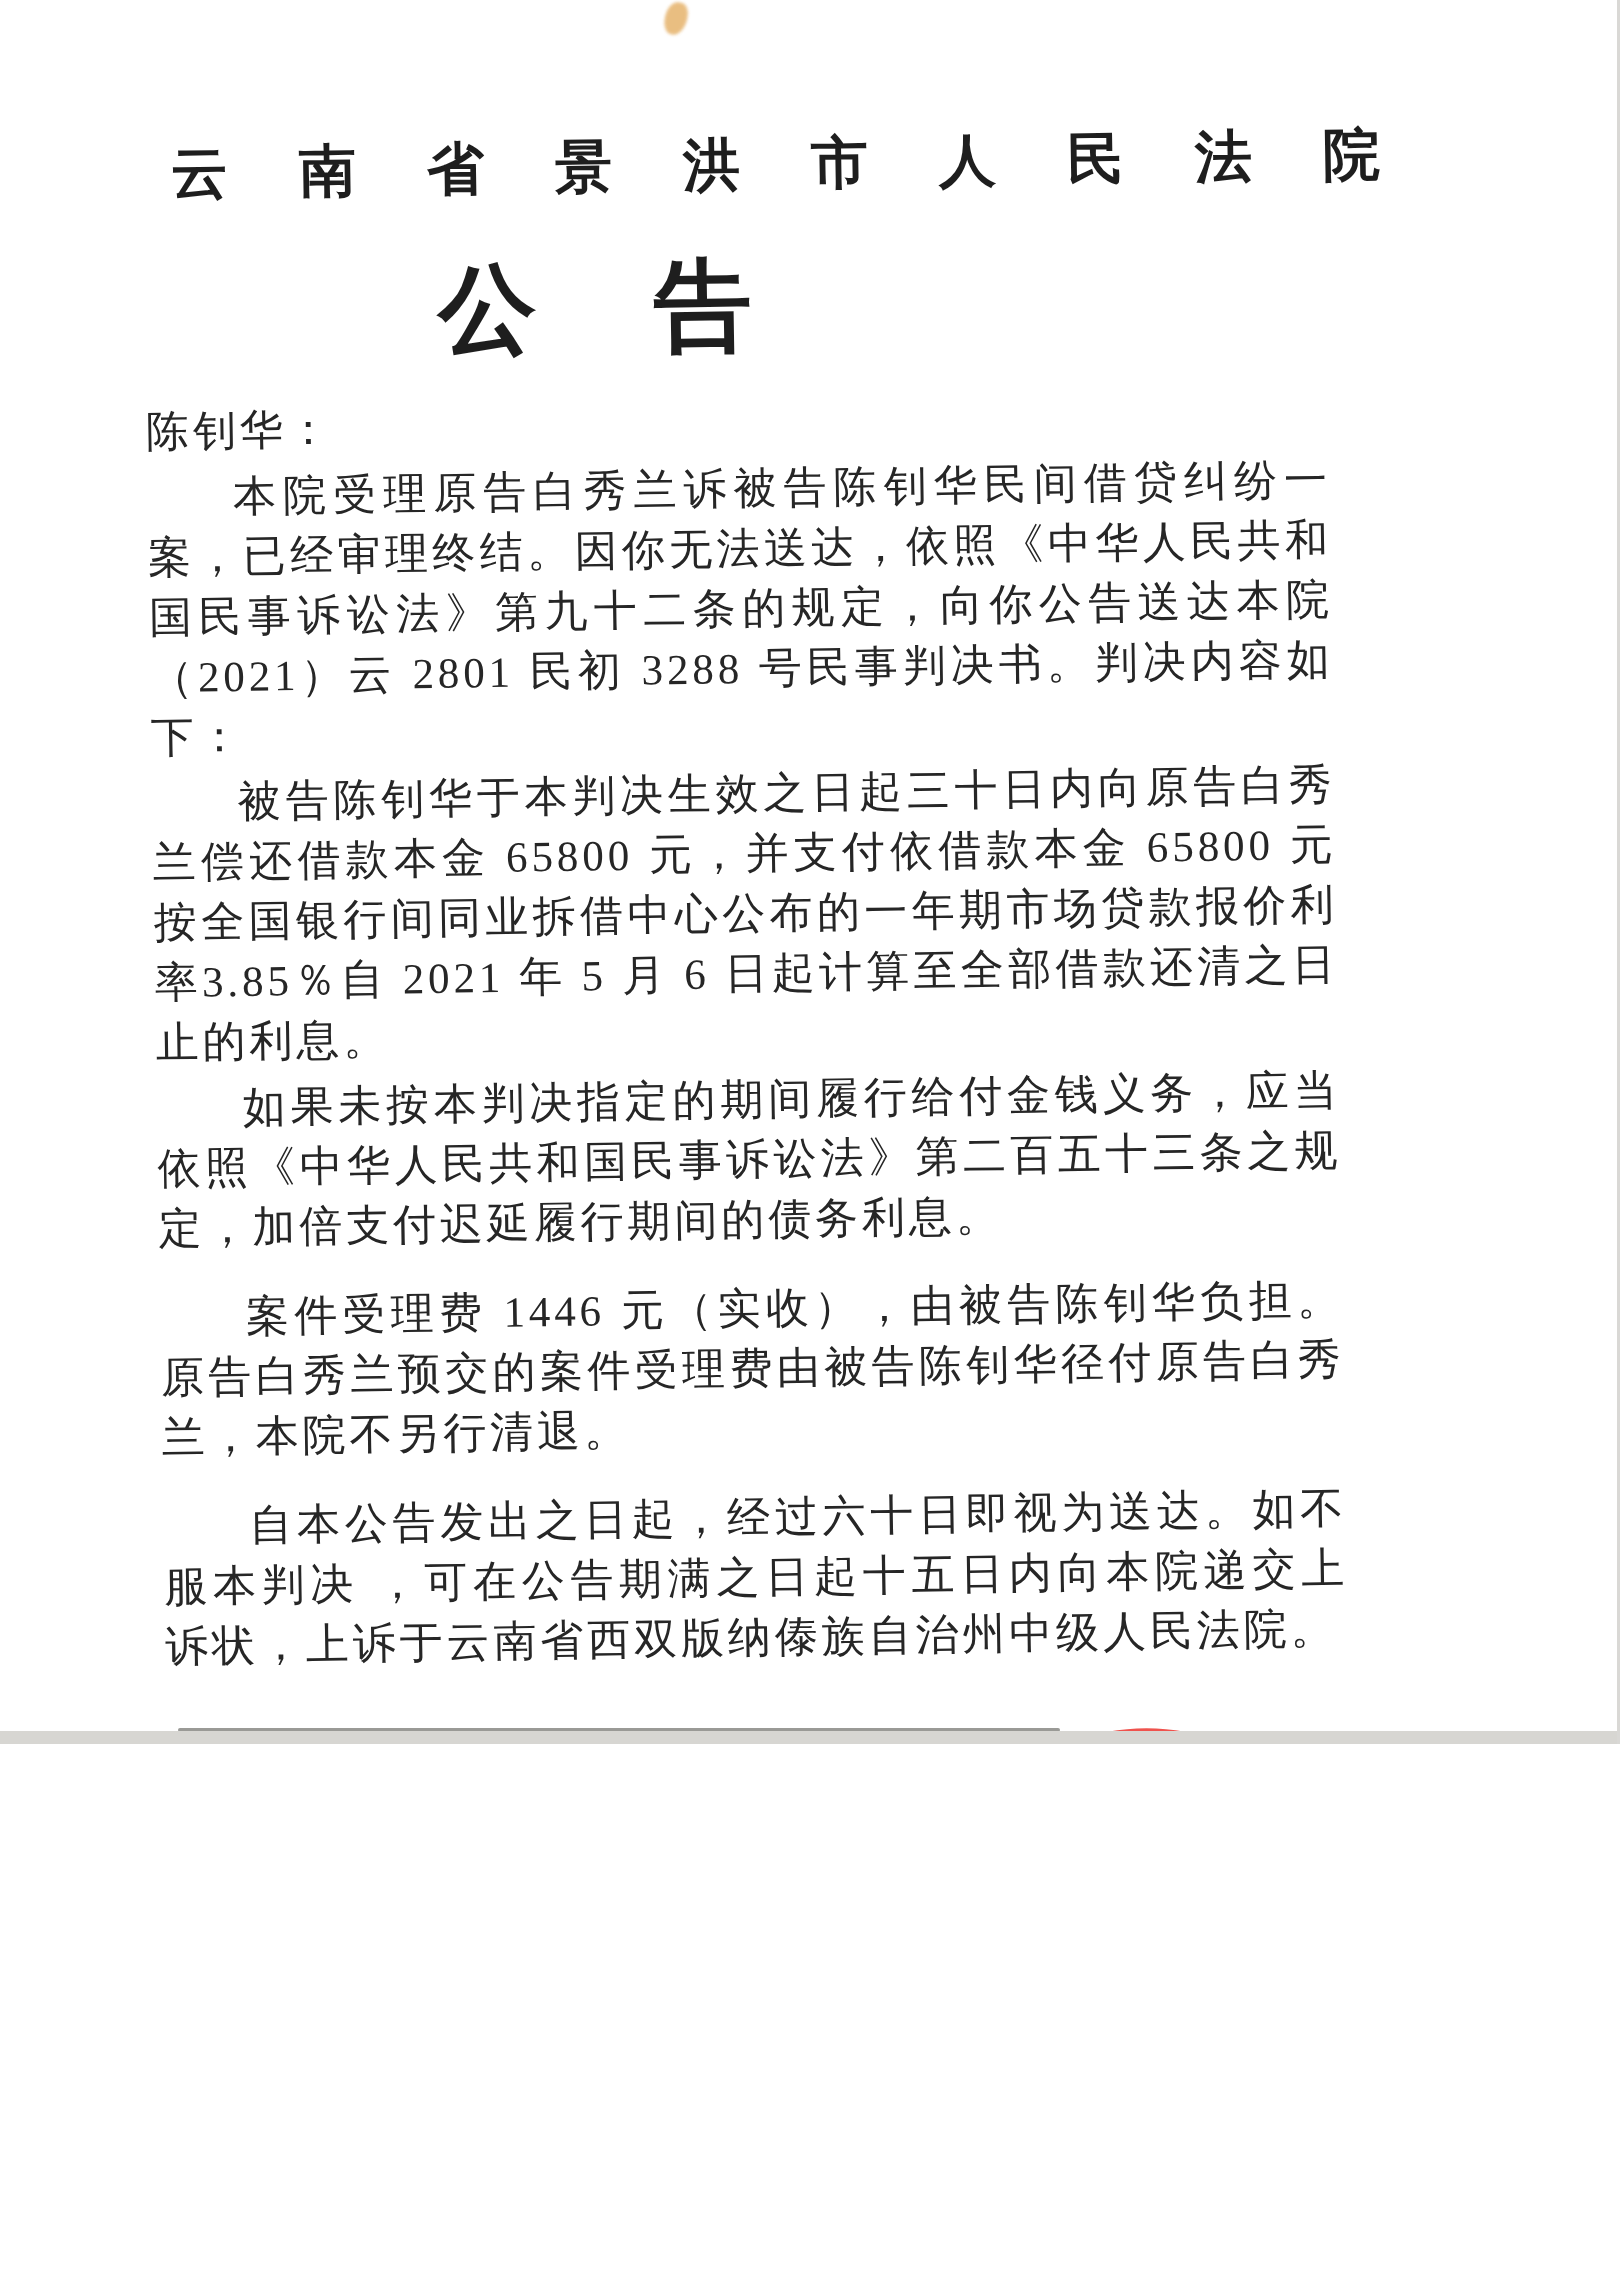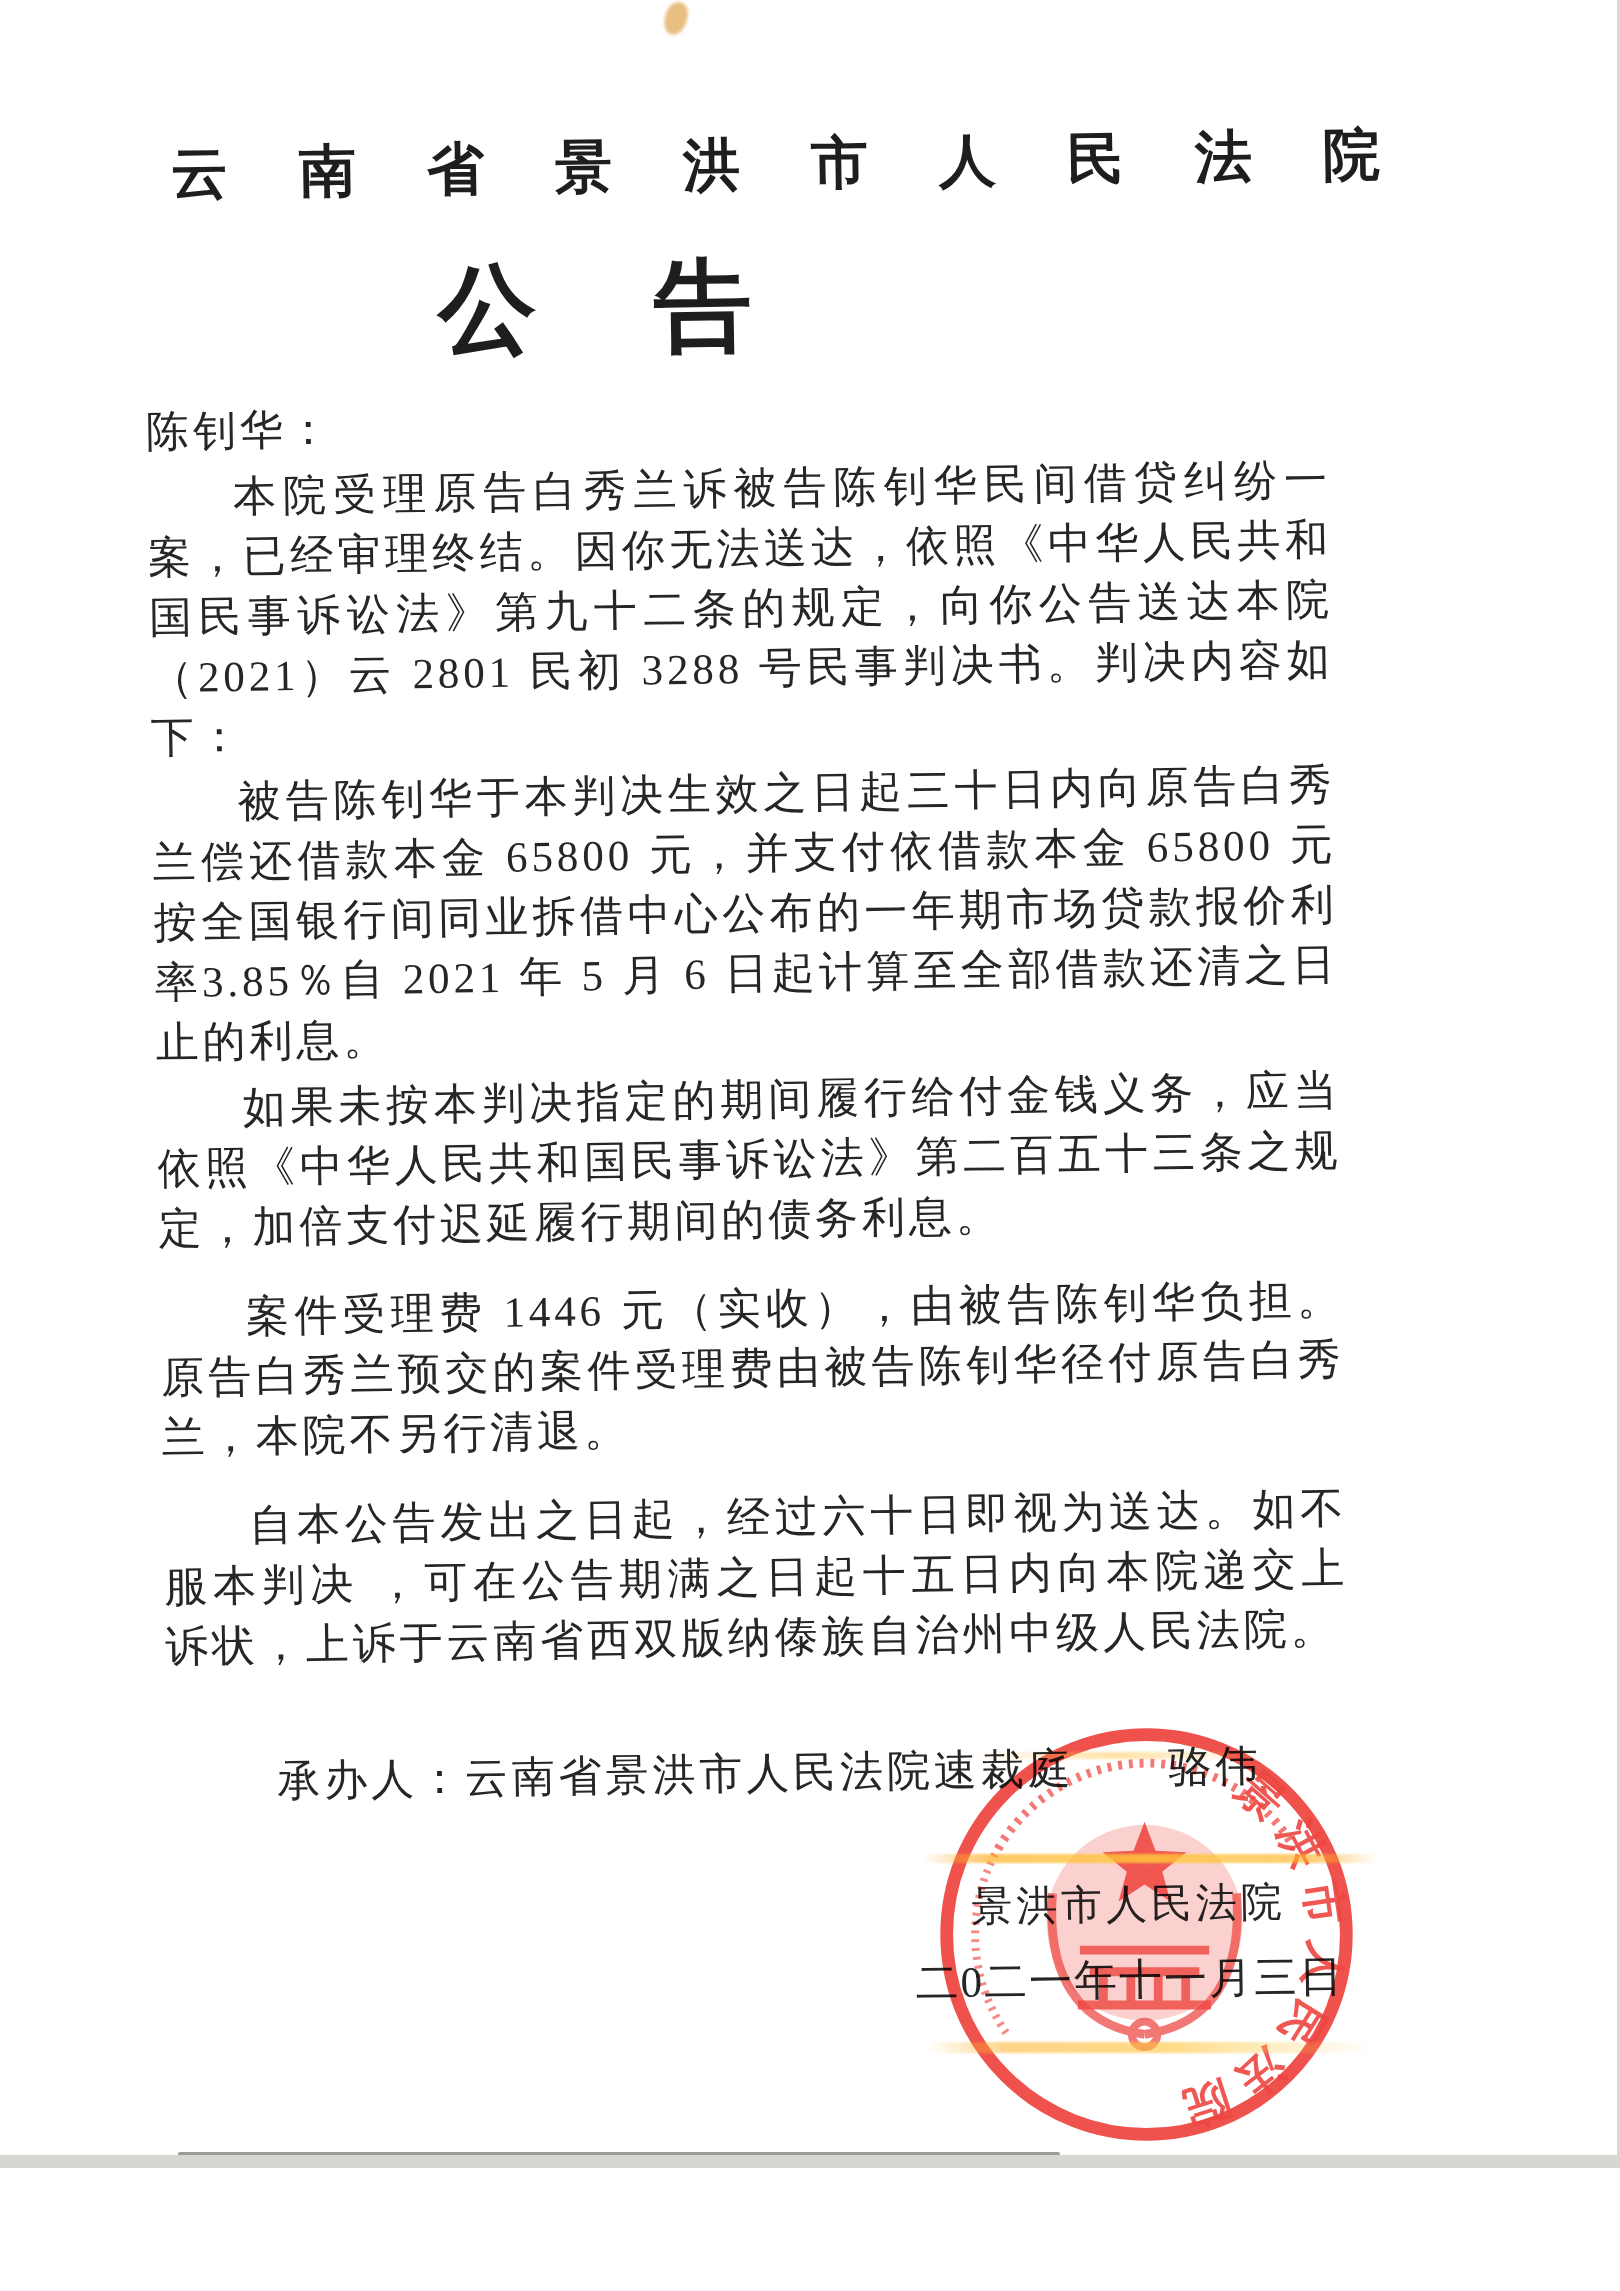--- a/index.html
+++ b/index.html
@@ -1,18 +1,18 @@
 <!DOCTYPE html>
 <html><head>
 <meta charset="utf-8">
 <style>
   html,body{margin:0;padding:0;background:#ffffff;}
   .page{
     position:relative;
-    width:1620px;height:2168px;
+    width:1620px;height:1744px;
     background:#ffffff;
     overflow:hidden;
     font-family:"Liberation Serif","DejaVu Serif",serif;
     color:#262626;
   }
   .scan-stain{
     position:absolute;left:665px;top:2px;width:21.6px;height:33px;
     background:#e6b36c;border-radius:50% 40% 55% 45%;
     filter:blur(1.5px);opacity:.85;transform:rotate(12deg);
   }

